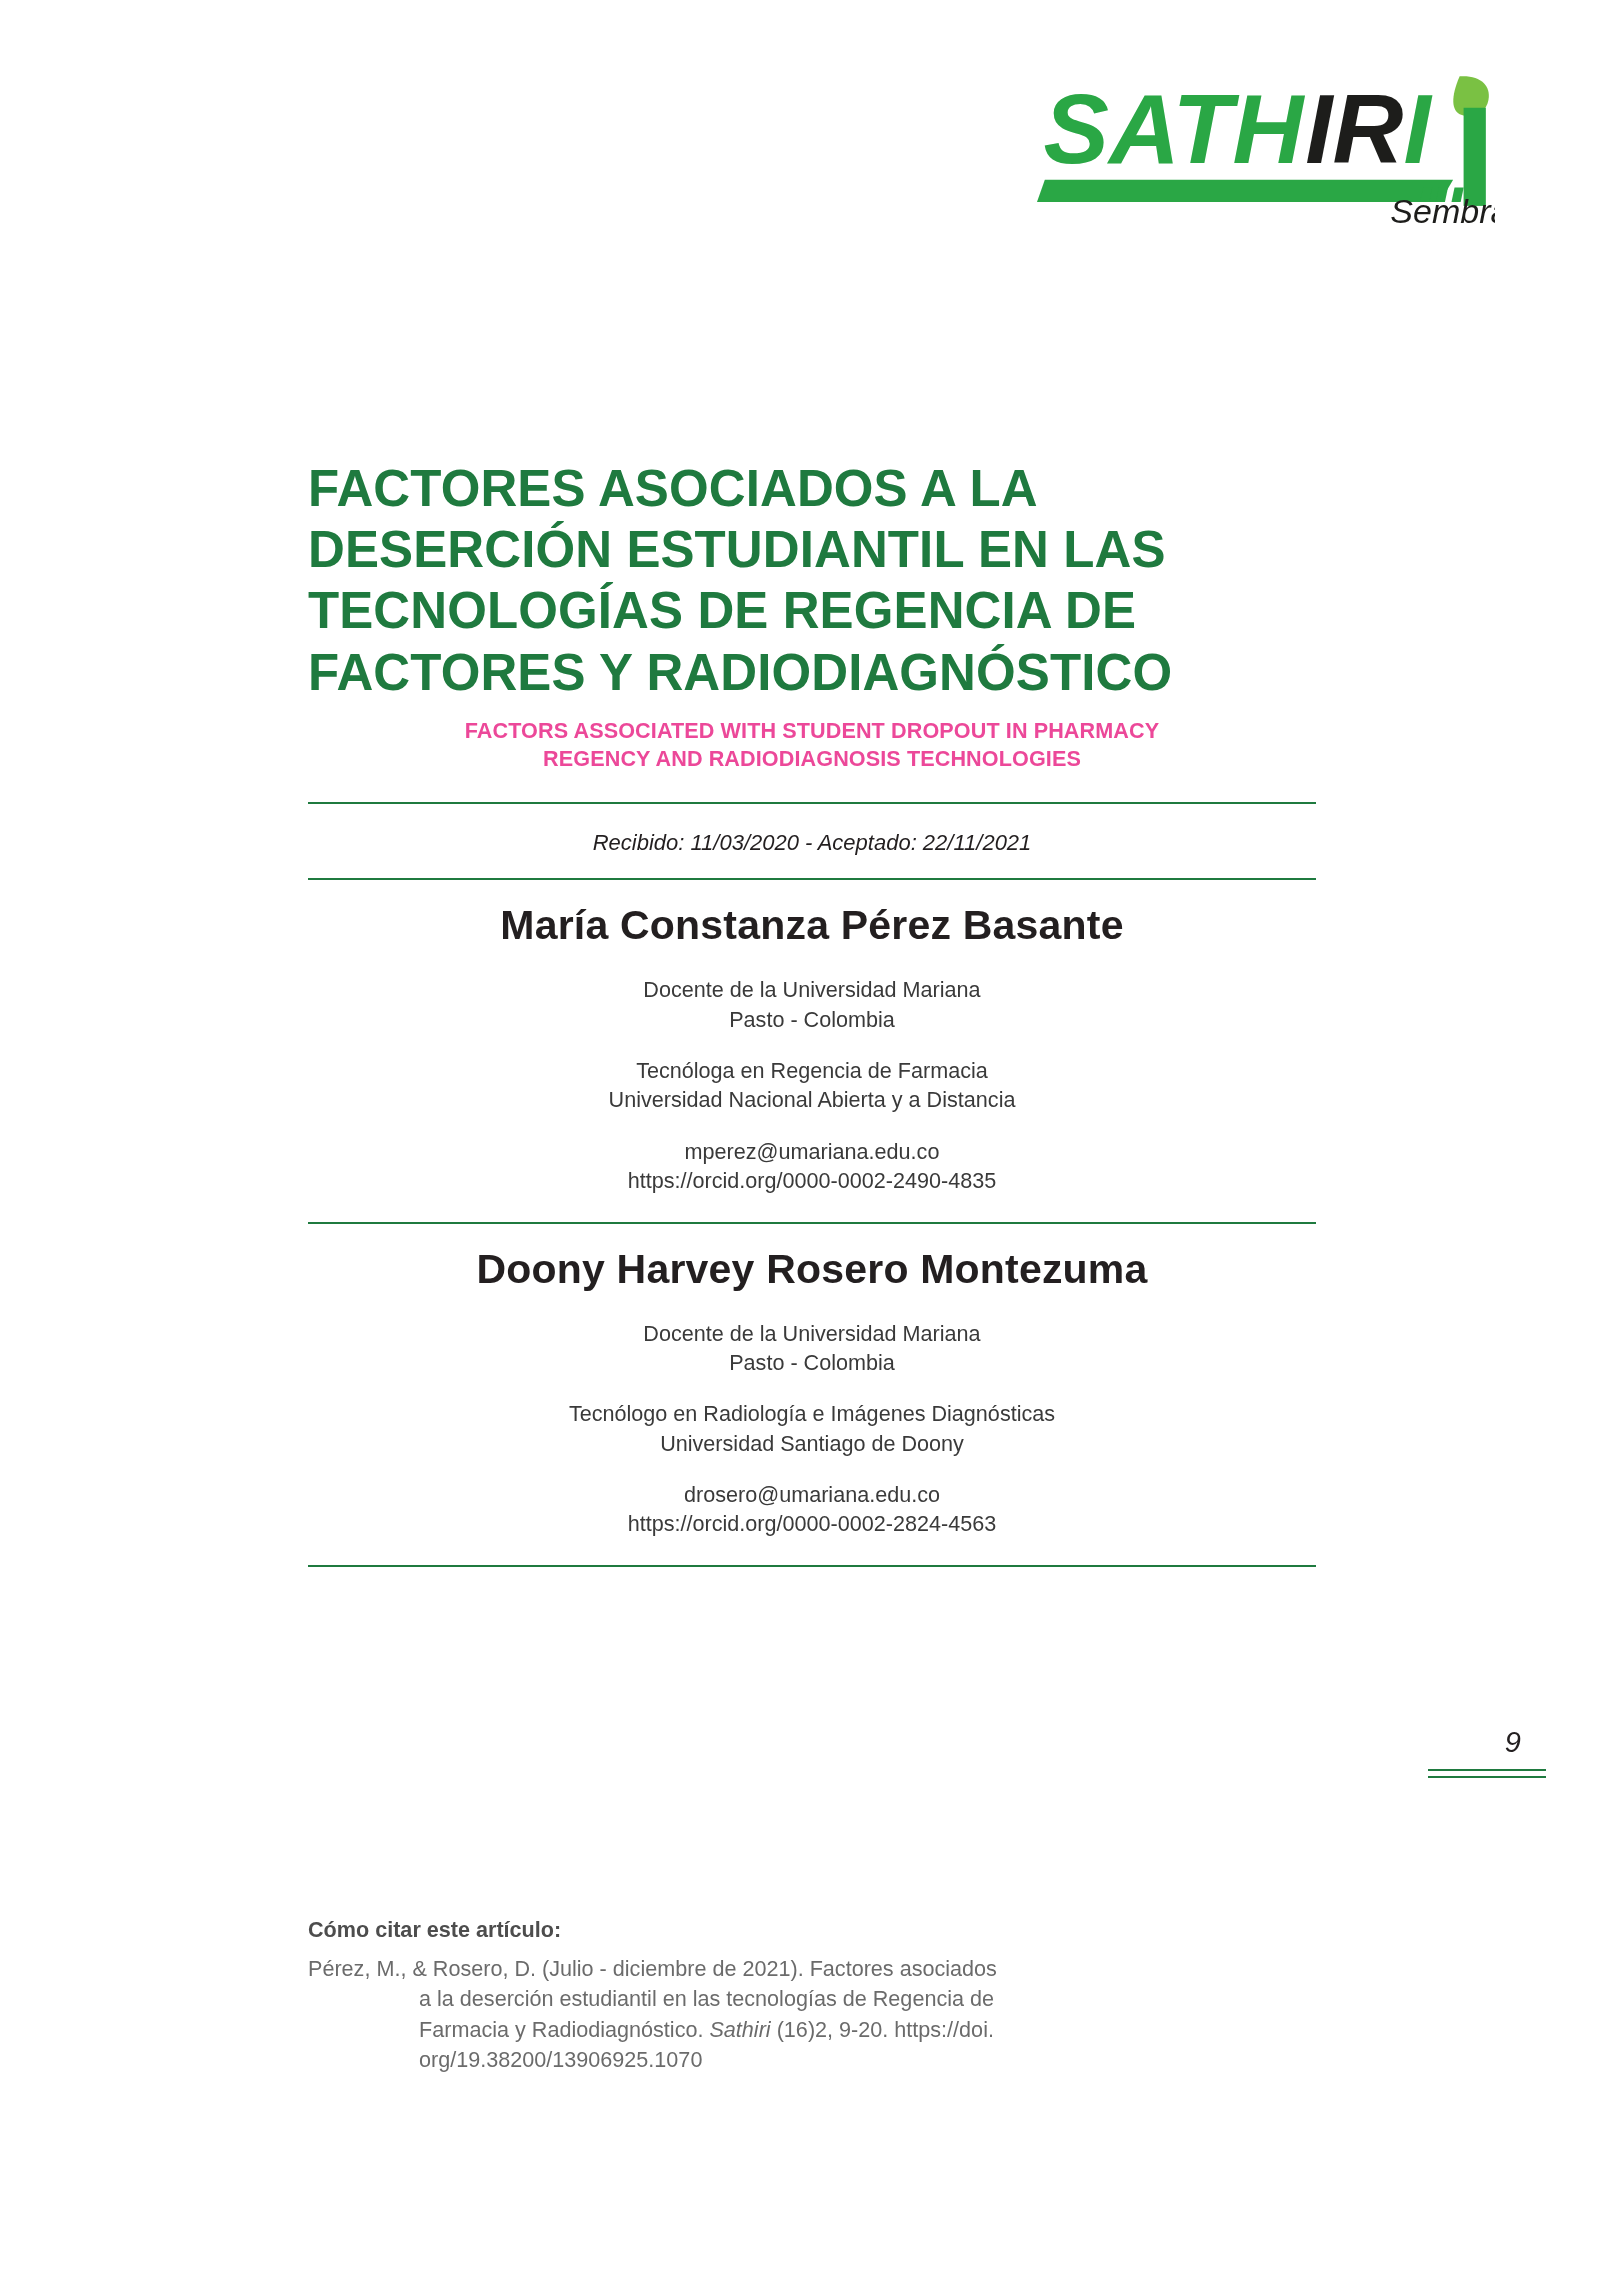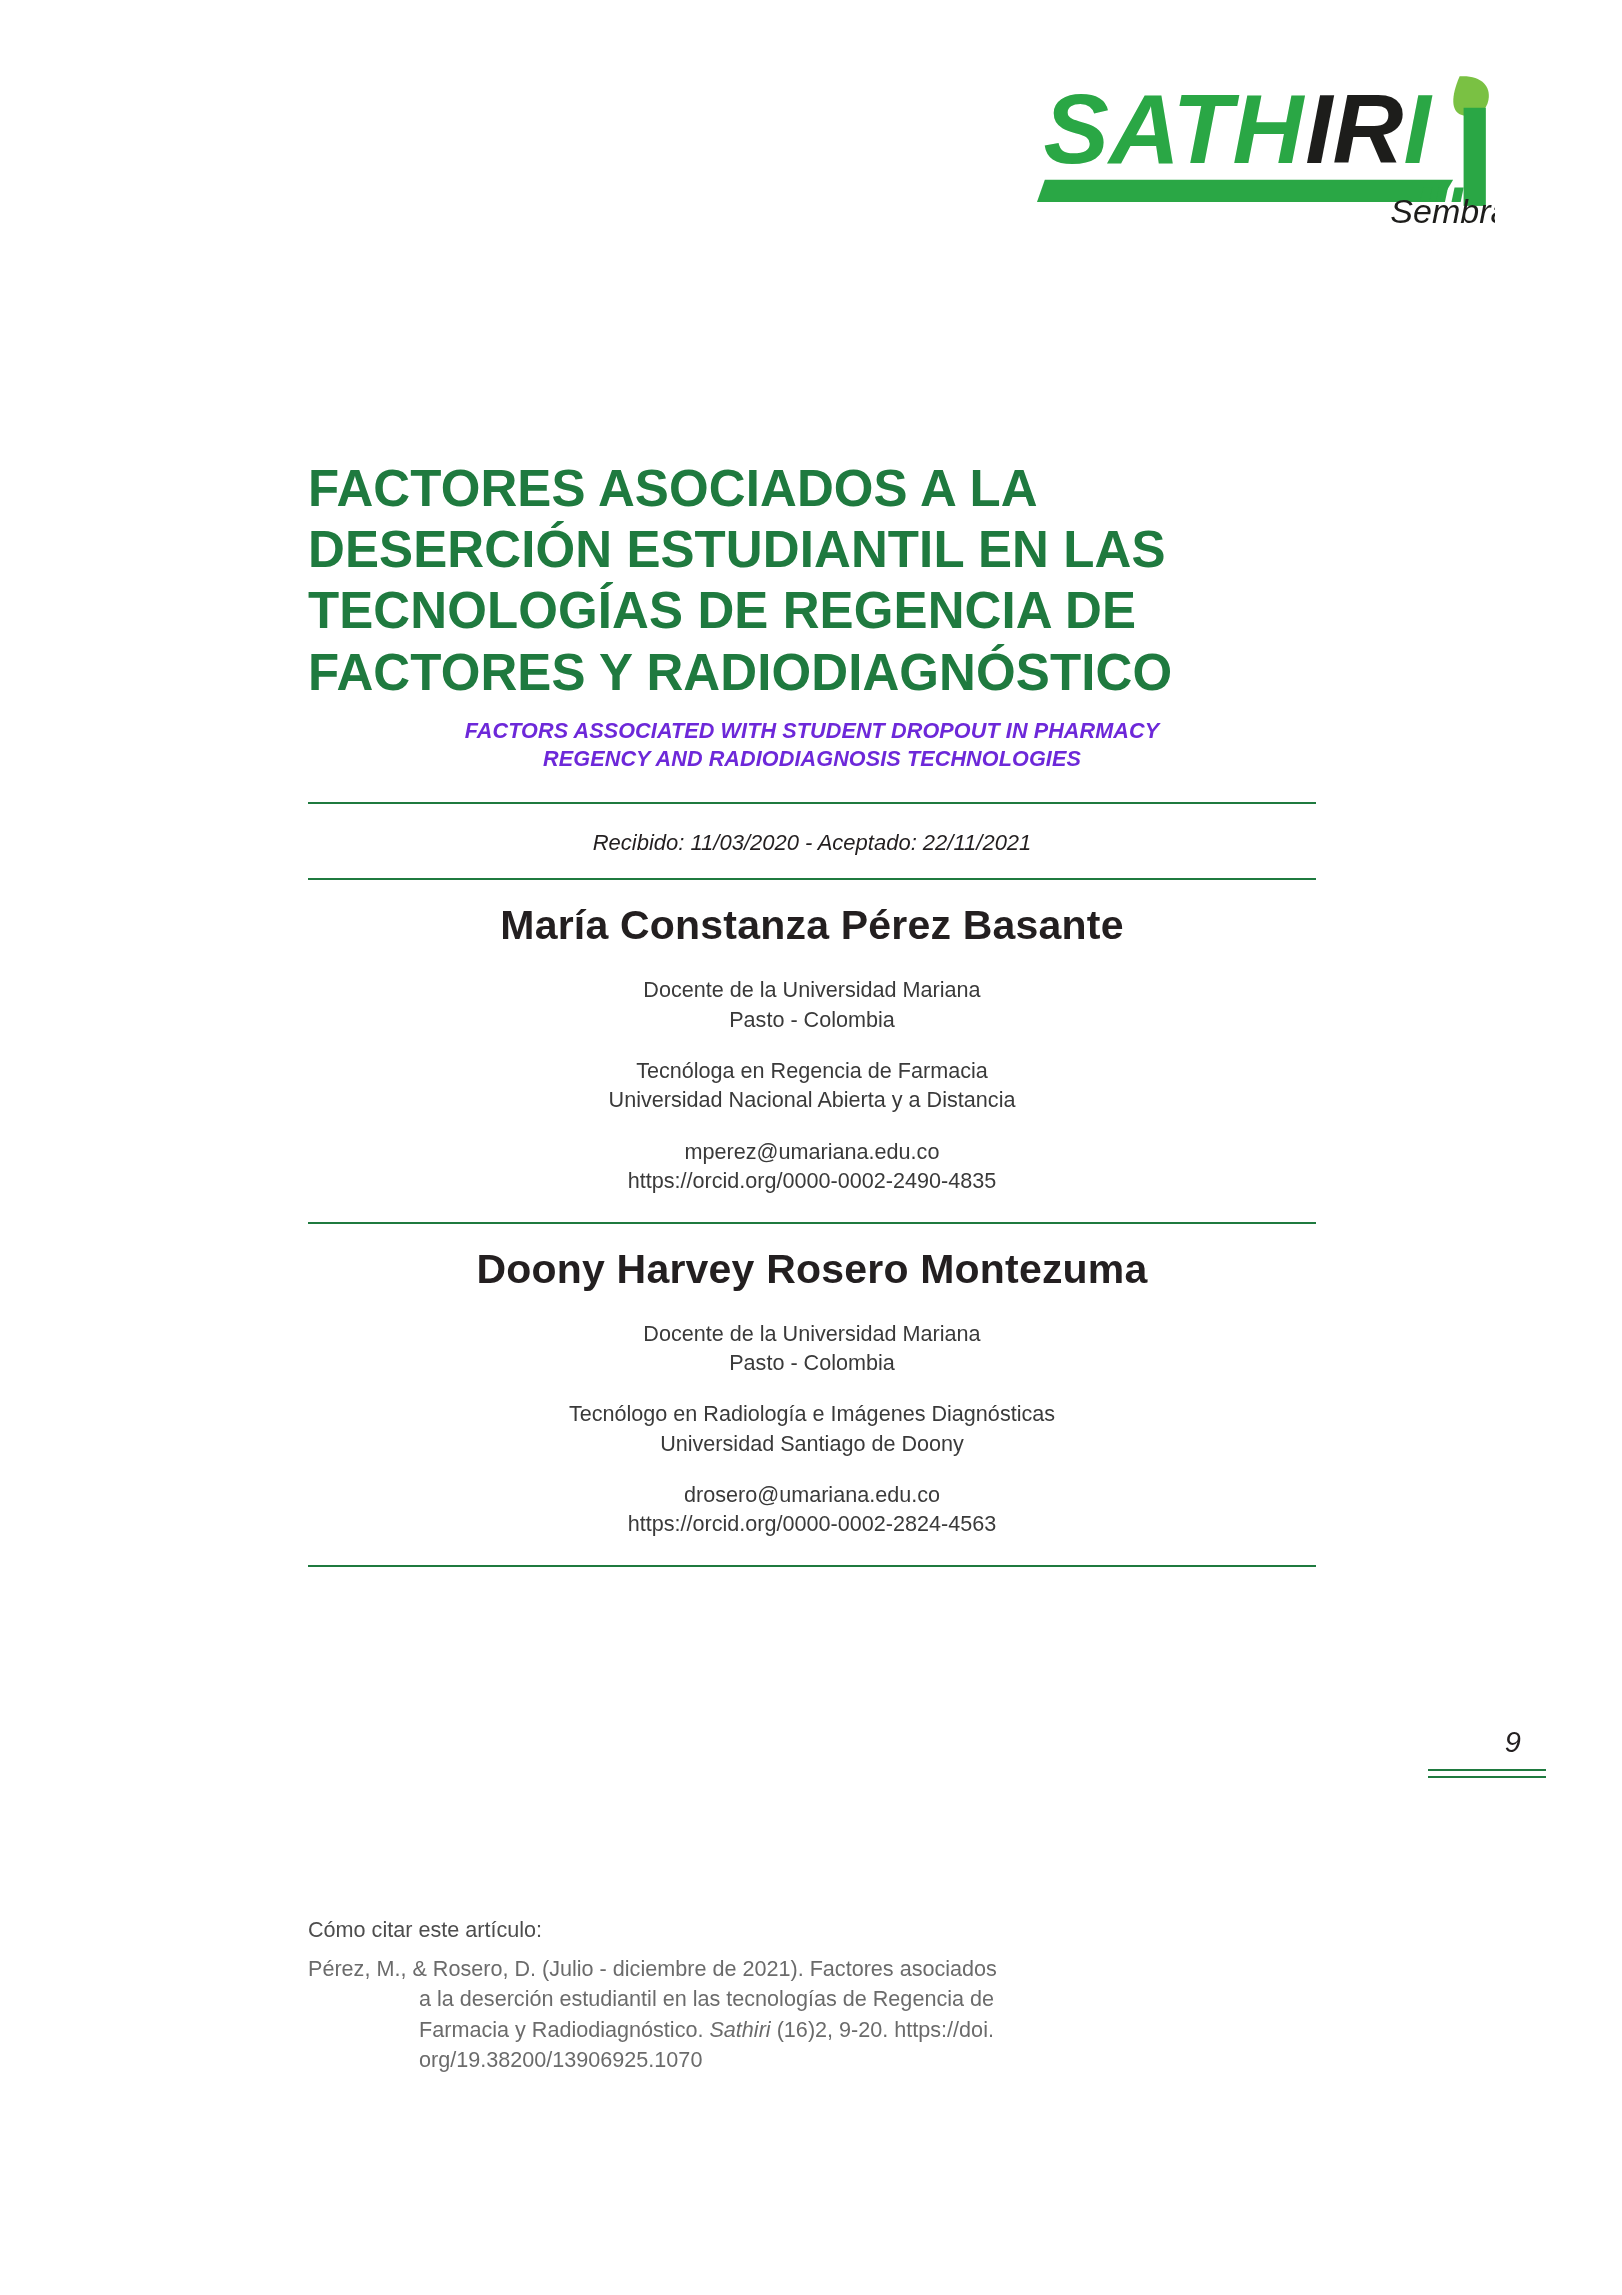--- a/index.html
+++ b/index.html
@@ -36,29 +36,28 @@
 
   .title-es {
     color: #1f7a3f;
     font-weight: bold;
     font-size: 51px;
     line-height: 1.20;
     margin: 0 0 6.5px 0;
     letter-spacing: 0.1px;
   }
   .title-en {
-    color: #6d28d9;
+    color: #ec4899;
     font-weight: bold;
     font-size: 21.6px;
     line-height: 1.28;
     text-align: center;
     margin: 14.4px auto 0 auto;
     width: 962px;
     letter-spacing: 0.1px;
-    font-style: italic;
   }
 
   .rule {
     height: 2px;
     background: #1f7a3f;
     width: 1008px;
     margin: 0 auto;
   }
   .rule-top { margin-top: 30px; }
 
@@ -91,21 +90,21 @@
 
   
   .cite {
     position: absolute;
     left: 308px;
     top: 1917px;
     width: 1021px;
   }
   .cite-title {
     font-size: 21.6px;
-    font-weight: normal;
+    font-weight: bold;
     color: #4d4d4d;
     margin: 0 0 10.5px 0;
   }
   .cite-body {
     font-size: 21.6px;
     line-height: 1.42;
     color: #6b6b6b;
     text-align: justify;
     text-indent: 0;
     padding-left: 0;

